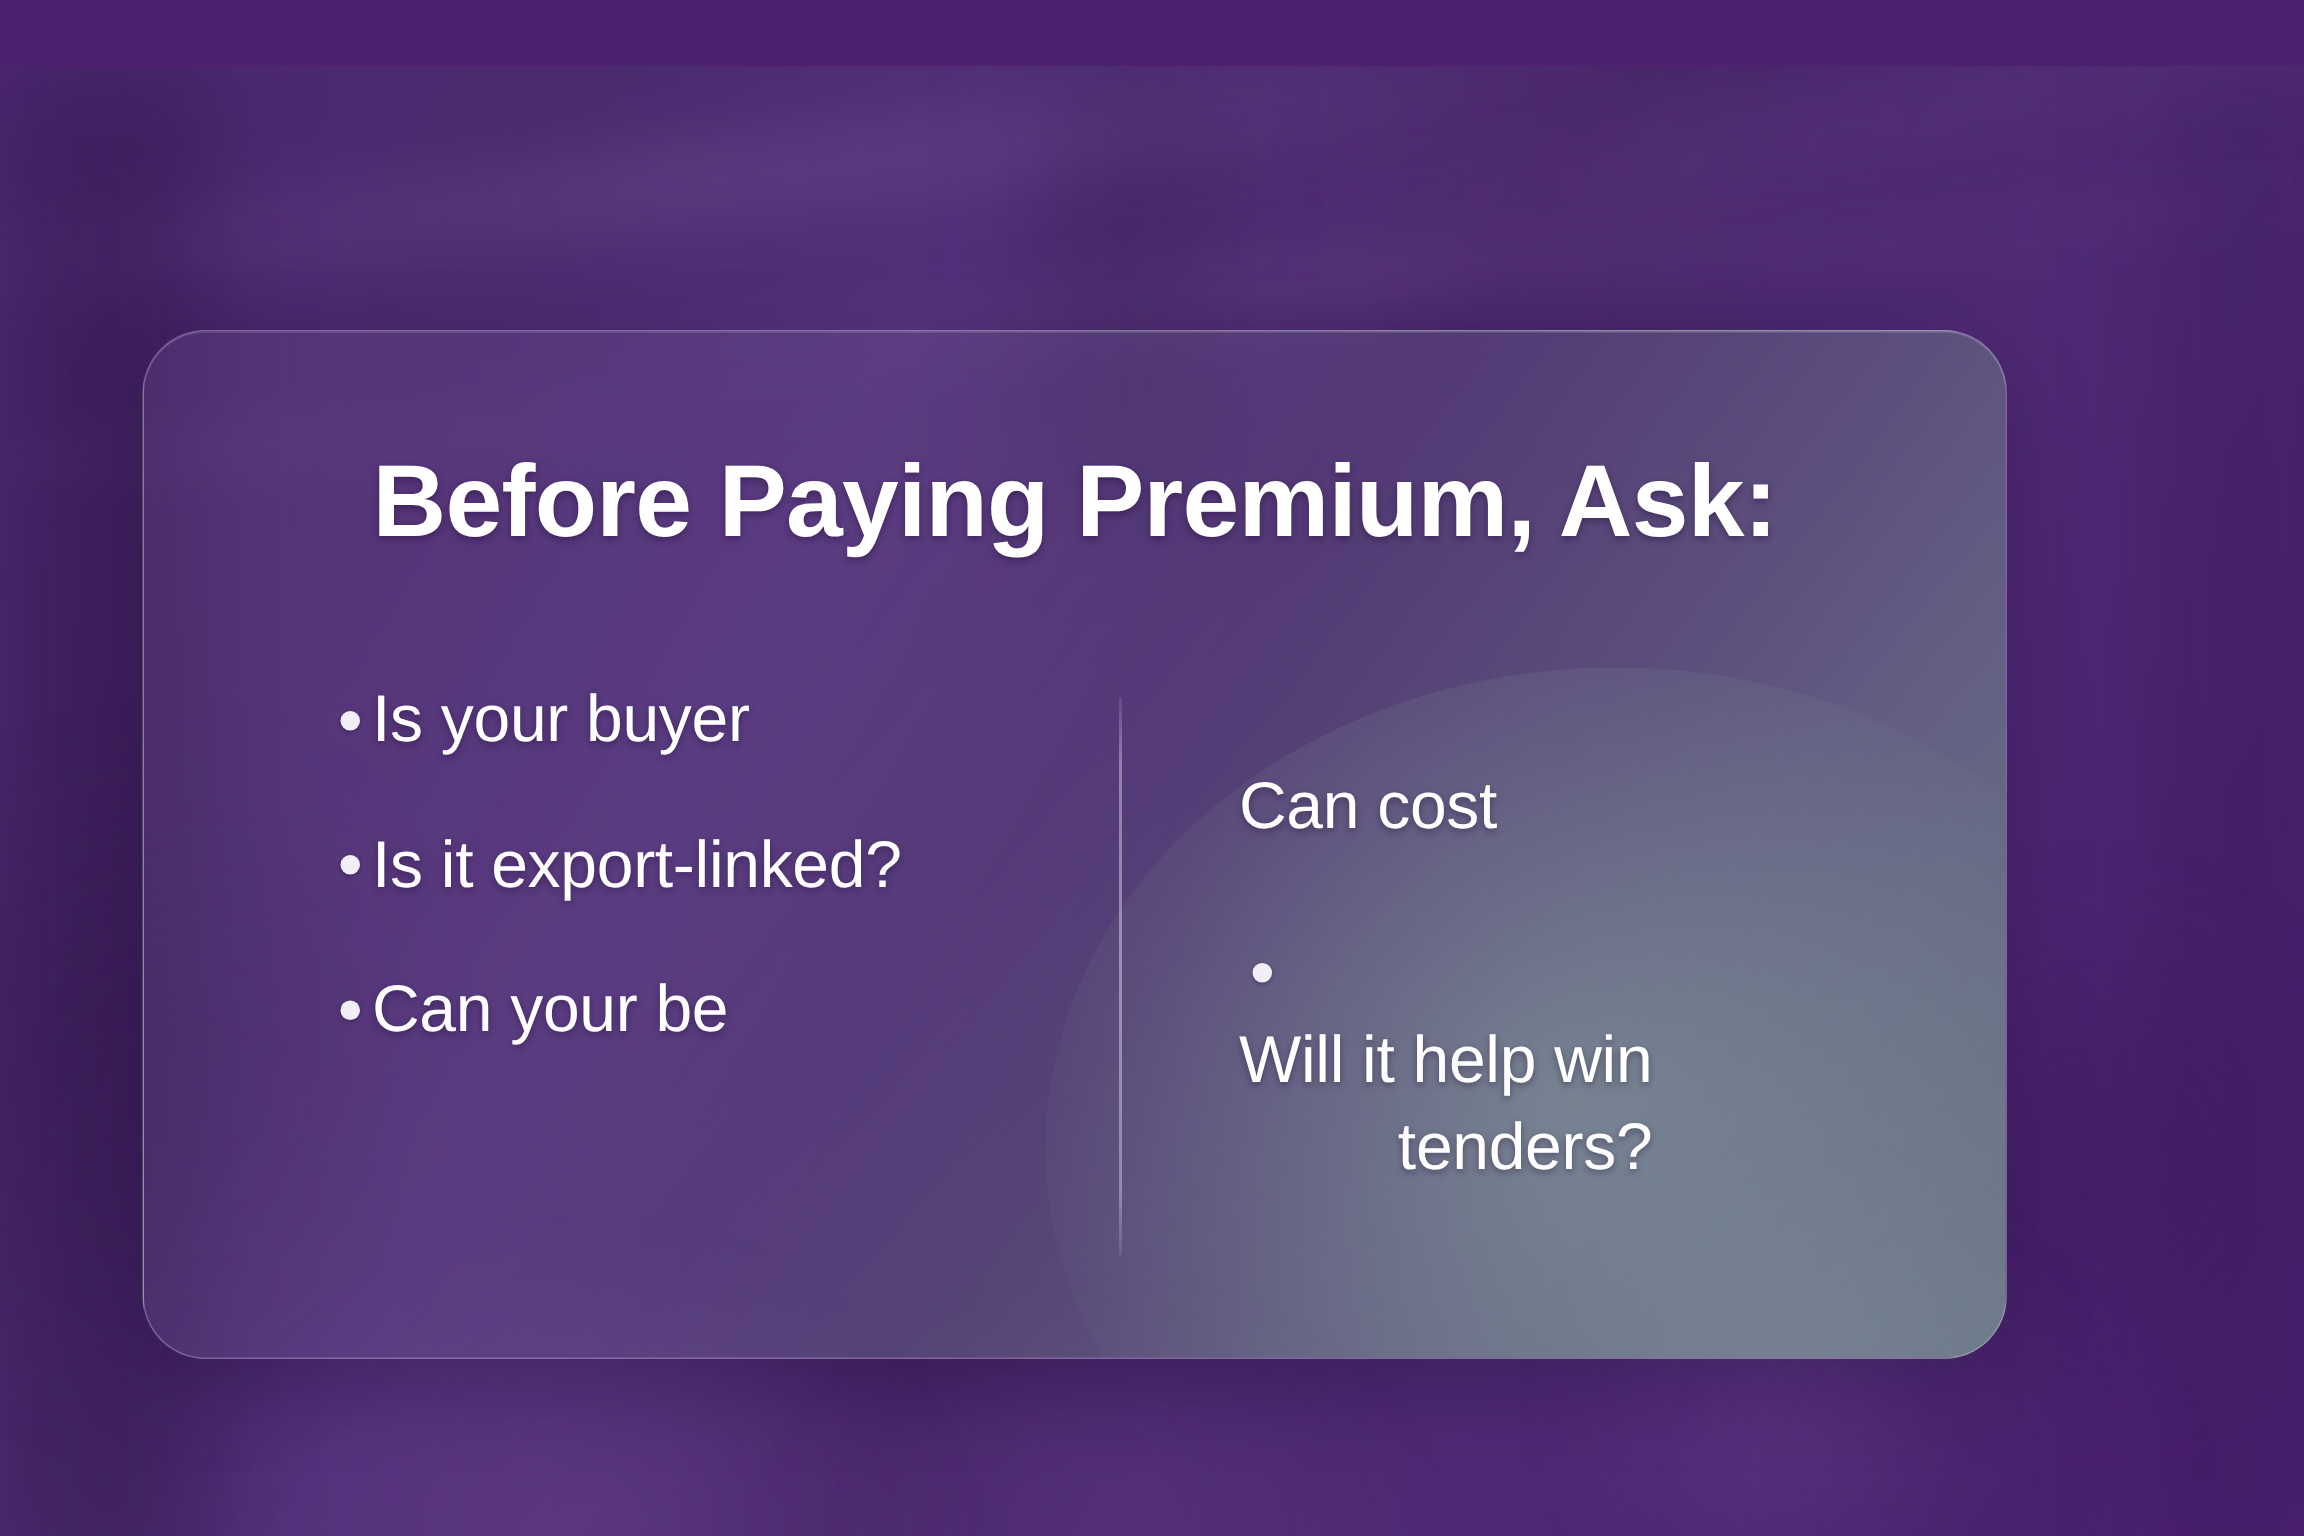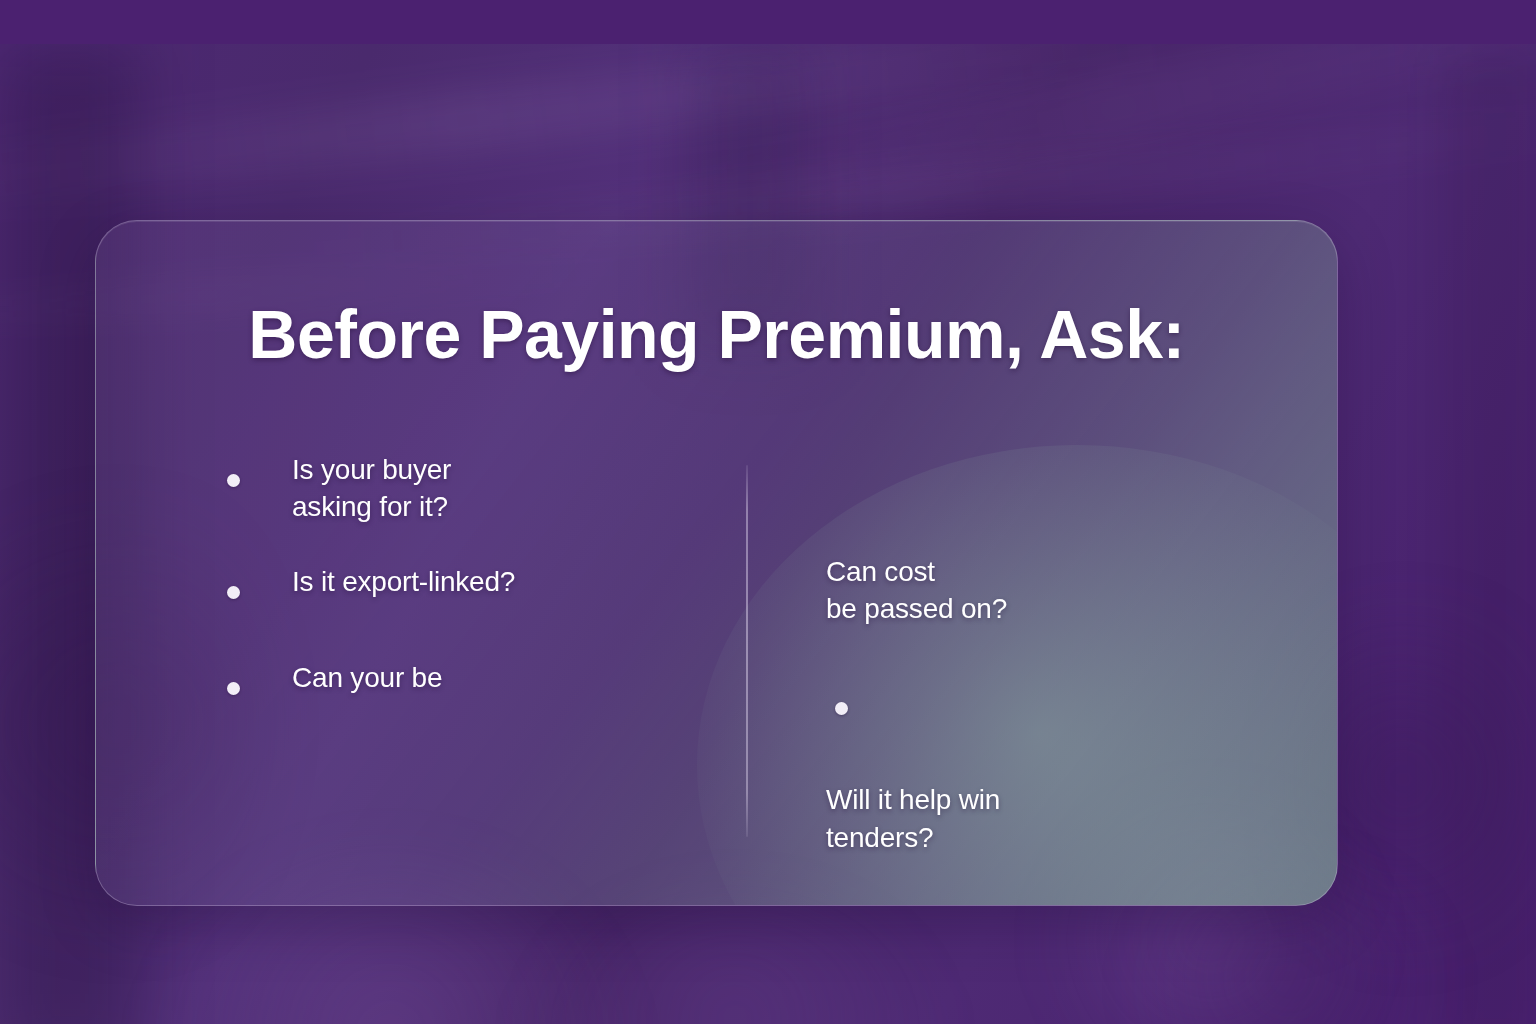--- a/index.html
+++ b/index.html
@@ -134,26 +134,25 @@
     position: absolute;
     top: 230px;
   }
   #col-left  { left: 122px; width: 560px; }
   #col-right { left: 730px; width: 480px; }
 
   .bullet-row {
     display: flex;
     align-items: flex-start;
     color: #ffffff;
-    font-size: 28px;
+    font-size: 44px;
     font-weight: 400;
     line-height: 1.33;
     letter-spacing: -0.2px;
     text-shadow: 0 2px 5px rgba(30,10,50,0.40);
-    gap: 44px;
   }
   #col-left  .bullet-row { margin-bottom: 38px; }
   #col-right .bullet-row { margin-bottom: 52px; flex-direction: column; }
 
   .marker {
     flex: 0 0 auto;
     width: 30px;
     display: flex;
     justify-content: center;
     align-items: center;
@@ -215,21 +214,20 @@
       <div id="divider"></div>
 
       <div class="col" id="col-left">
 
       <div class="bullet-row">
             <span class="marker">
               <span class="dot"></span>
             </span>
             <span class="bullet-text">
               <span style="display: block;">Is your buyer</span>
-              <span style="display: block;">asking for it?</span>
             </span>
           </div>
           <div class="bullet-row">
             <span class="marker">
               <span class="dot"></span>
             </span>
             <span class="bullet-text">
               <span style="display: block;">Is it export-linked?</span>
             </span>
           </div>
@@ -244,29 +242,28 @@
         </div>
 
       <div class="col" id="col-right">
 
       <div class="bullet-row">
             <span class="marker hidden">
               <span class="dot"></span>
             </span>
             <span class="bullet-text">
               <span style="display: block;">Can cost</span>
-              <span style="display: block;">be passed on?</span>
             </span>
           </div>
           <div class="bullet-row">
             <span class="marker">
               <span class="dot"></span>
             </span>
             <span class="bullet-text">
               <span style="display: block; text-align: right;">Will it help win</span>
-              <span style="display: block;">tenders?</span>
+              <span style="display: block; text-align: right;">tenders?</span>
             </span>
           </div>
         </div>
 
     </div>
   </div>
 </div>
 
 </body></html>

